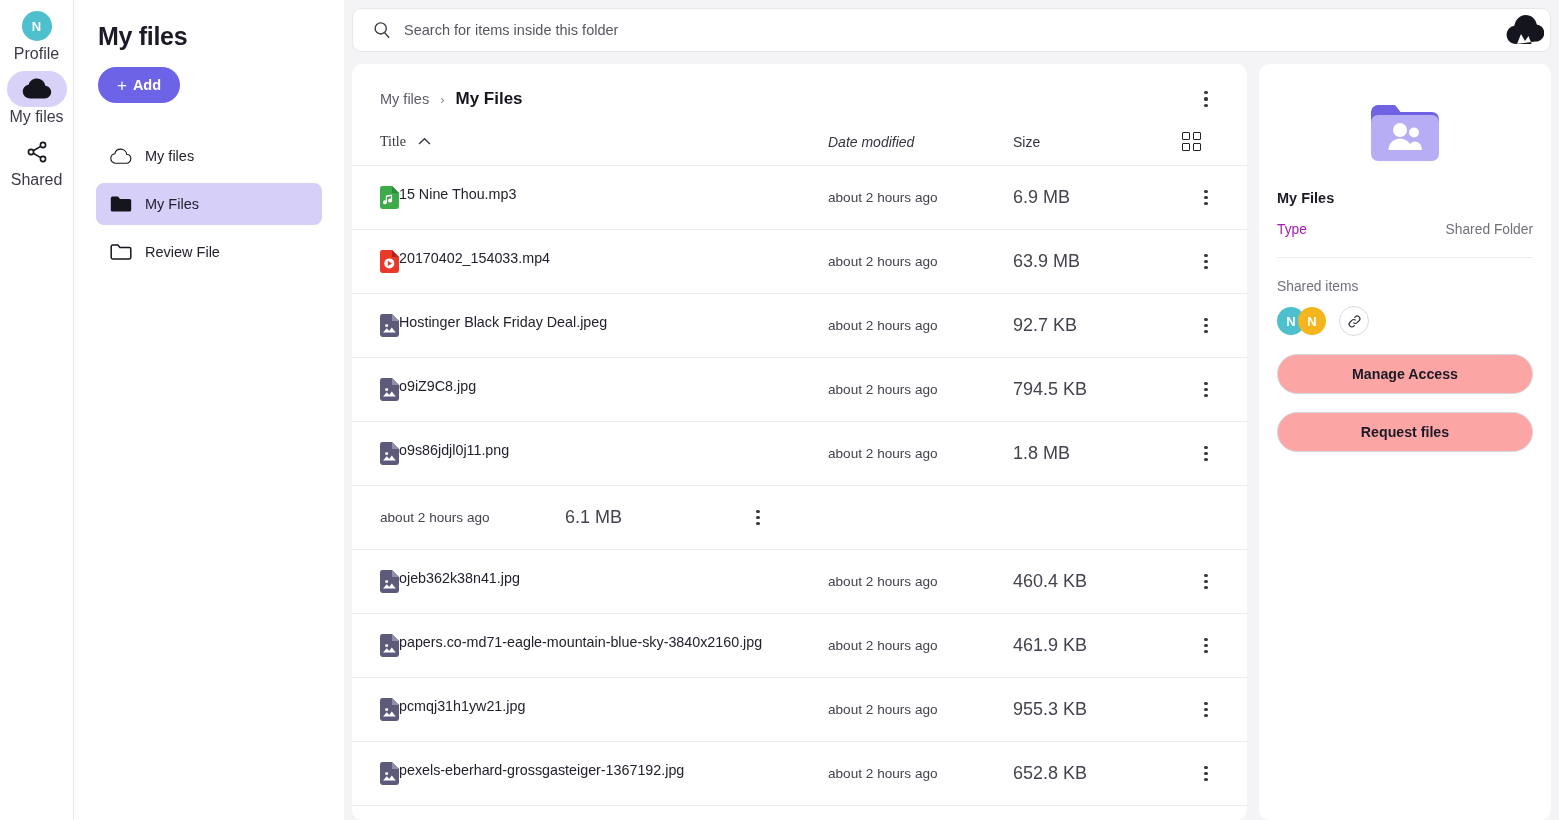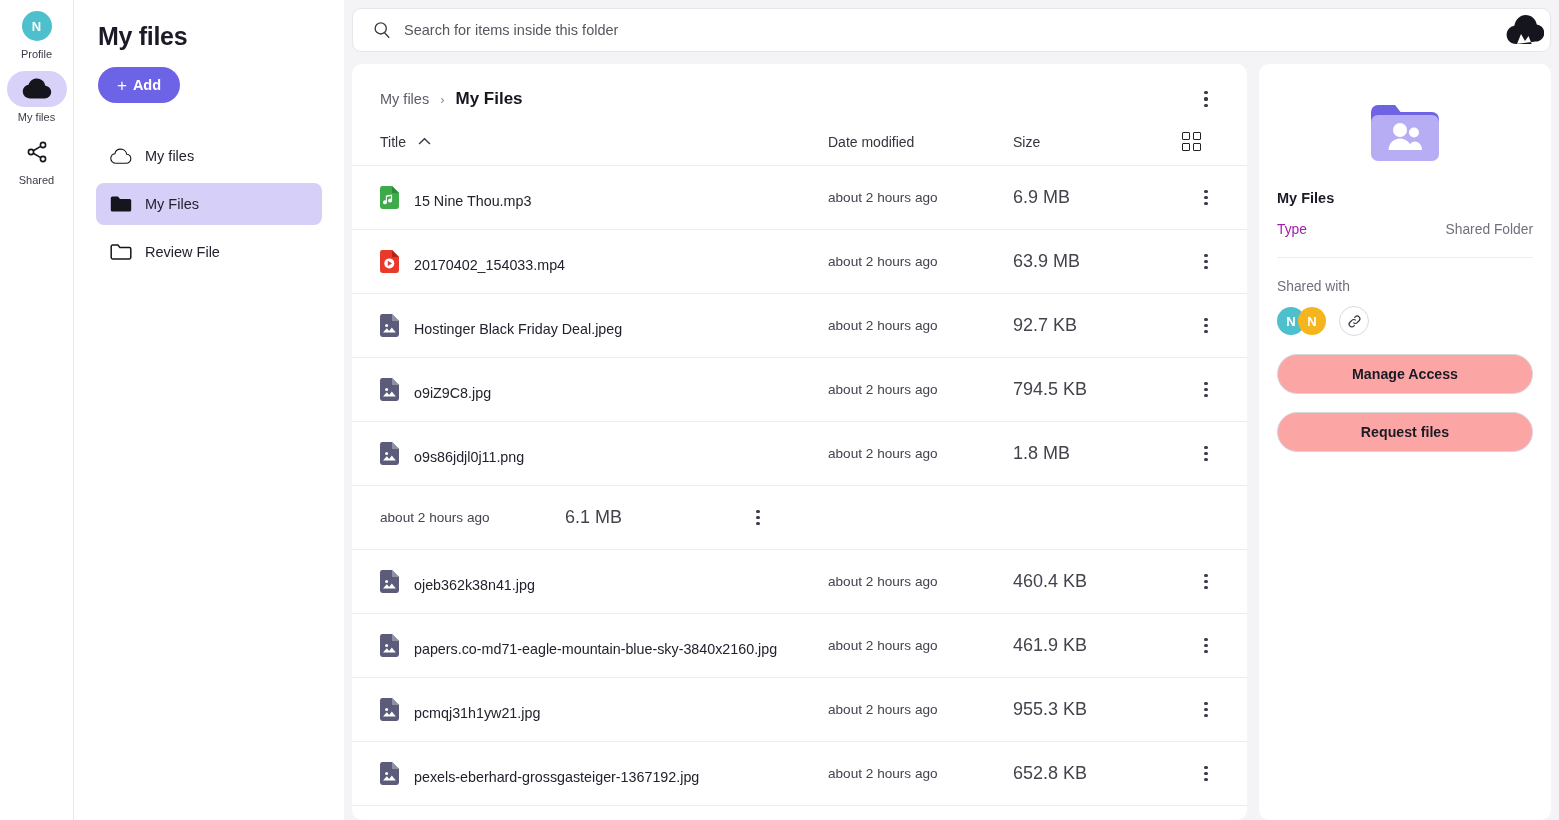--- a/index.html
+++ b/index.html
@@ -49,21 +49,21 @@
     font-size: 13px;
     font-weight: bold;
   }
   .rail-icon-wrap {
     width: 60px; height: 36px;
     border-radius: 18px;
     display: flex; align-items: center; justify-content: center;
   }
   .rail-icon-wrap.active { background: #d9d2f8; }
   .rail-label {
-    font-size: 11px;
+    font-size: 16px;
     color: #3b3b48;
     margin-top: 3px;
     line-height: 14px;
   }
 
   
   .sidebar {
     width: 270px;
     min-width: 270px;
     height: 820px;
@@ -186,22 +186,22 @@
   .table-head {
     display: flex;
     align-items: center;
     padding: 6px 28px 14px 28px;
     border-bottom: 1px solid #ececf1;
   }
   .th {
     font-size: 14px;
     color: #34343f;
   }
-  .th-title { display: flex; align-items: center; gap: 12px; flex: 1; min-width: 0; }
-  .th-date { width: 185px; flex: none; }
+  .th-title { display: flex; align-items: center; gap: 12px; flex: 1; min-width: 0; font-family: Liberation Serif, serif; }
+  .th-date { width: 185px; flex: none; font-style: italic; }
   .th-size { width: 150px; flex: none; }
   .th-view { width: 56px; flex: none; display: flex; justify-content: center; }
 
   .grid-icon {
     display: grid;
     grid-template-columns: 8px 8px;
     grid-template-rows: 8px 8px;
     gap: 3px;
     cursor: pointer;
   }
@@ -214,22 +214,21 @@
     align-items: center;
     height: 64px;
     padding: 0 28px;
     border-bottom: 1px solid #ececf1;
     cursor: pointer;
   }
   .cell-title {
     flex: 1;
     min-width: 0;
     display: flex;
-    align-items: flex-end;
-    gap: 15px;
+    align-items: flex-start;
   }
   .fname {
     font-size: 14.3px;
     color: #22222e;
     white-space: nowrap;
     overflow: hidden;
     text-overflow: ellipsis;
   }
   .cell-date { width: 185px; flex: none; font-size: 13.6px; color: #43434e; }
   .cell-size { width: 150px; flex: none; font-size: 18px; color: #43434e; }
@@ -670,21 +669,21 @@
           </svg>
         </div>
 
         <h2 class="det-name">My Files</h2>
 
         <div class="det-row">
           <span class="det-key">Type</span>
           <span class="det-val">Shared Folder</span>
         </div>
 
-        <div class="shared-label">Shared with</div>
+        <div class="shared-label">Shared items</div>
 
         <div class="avatars">
           <div class="avatar" style="background:#4ec0cd">
             <span>N</span>
           </div>
           <div class="avatar" style="background:#f5b51f">
             <span>N</span>
           </div>
           <div class="link-chip">
             <svg width="15" height="15" viewBox="0 0 20 20" fill="none" stroke="#2c2c38" stroke-width="1.5">

